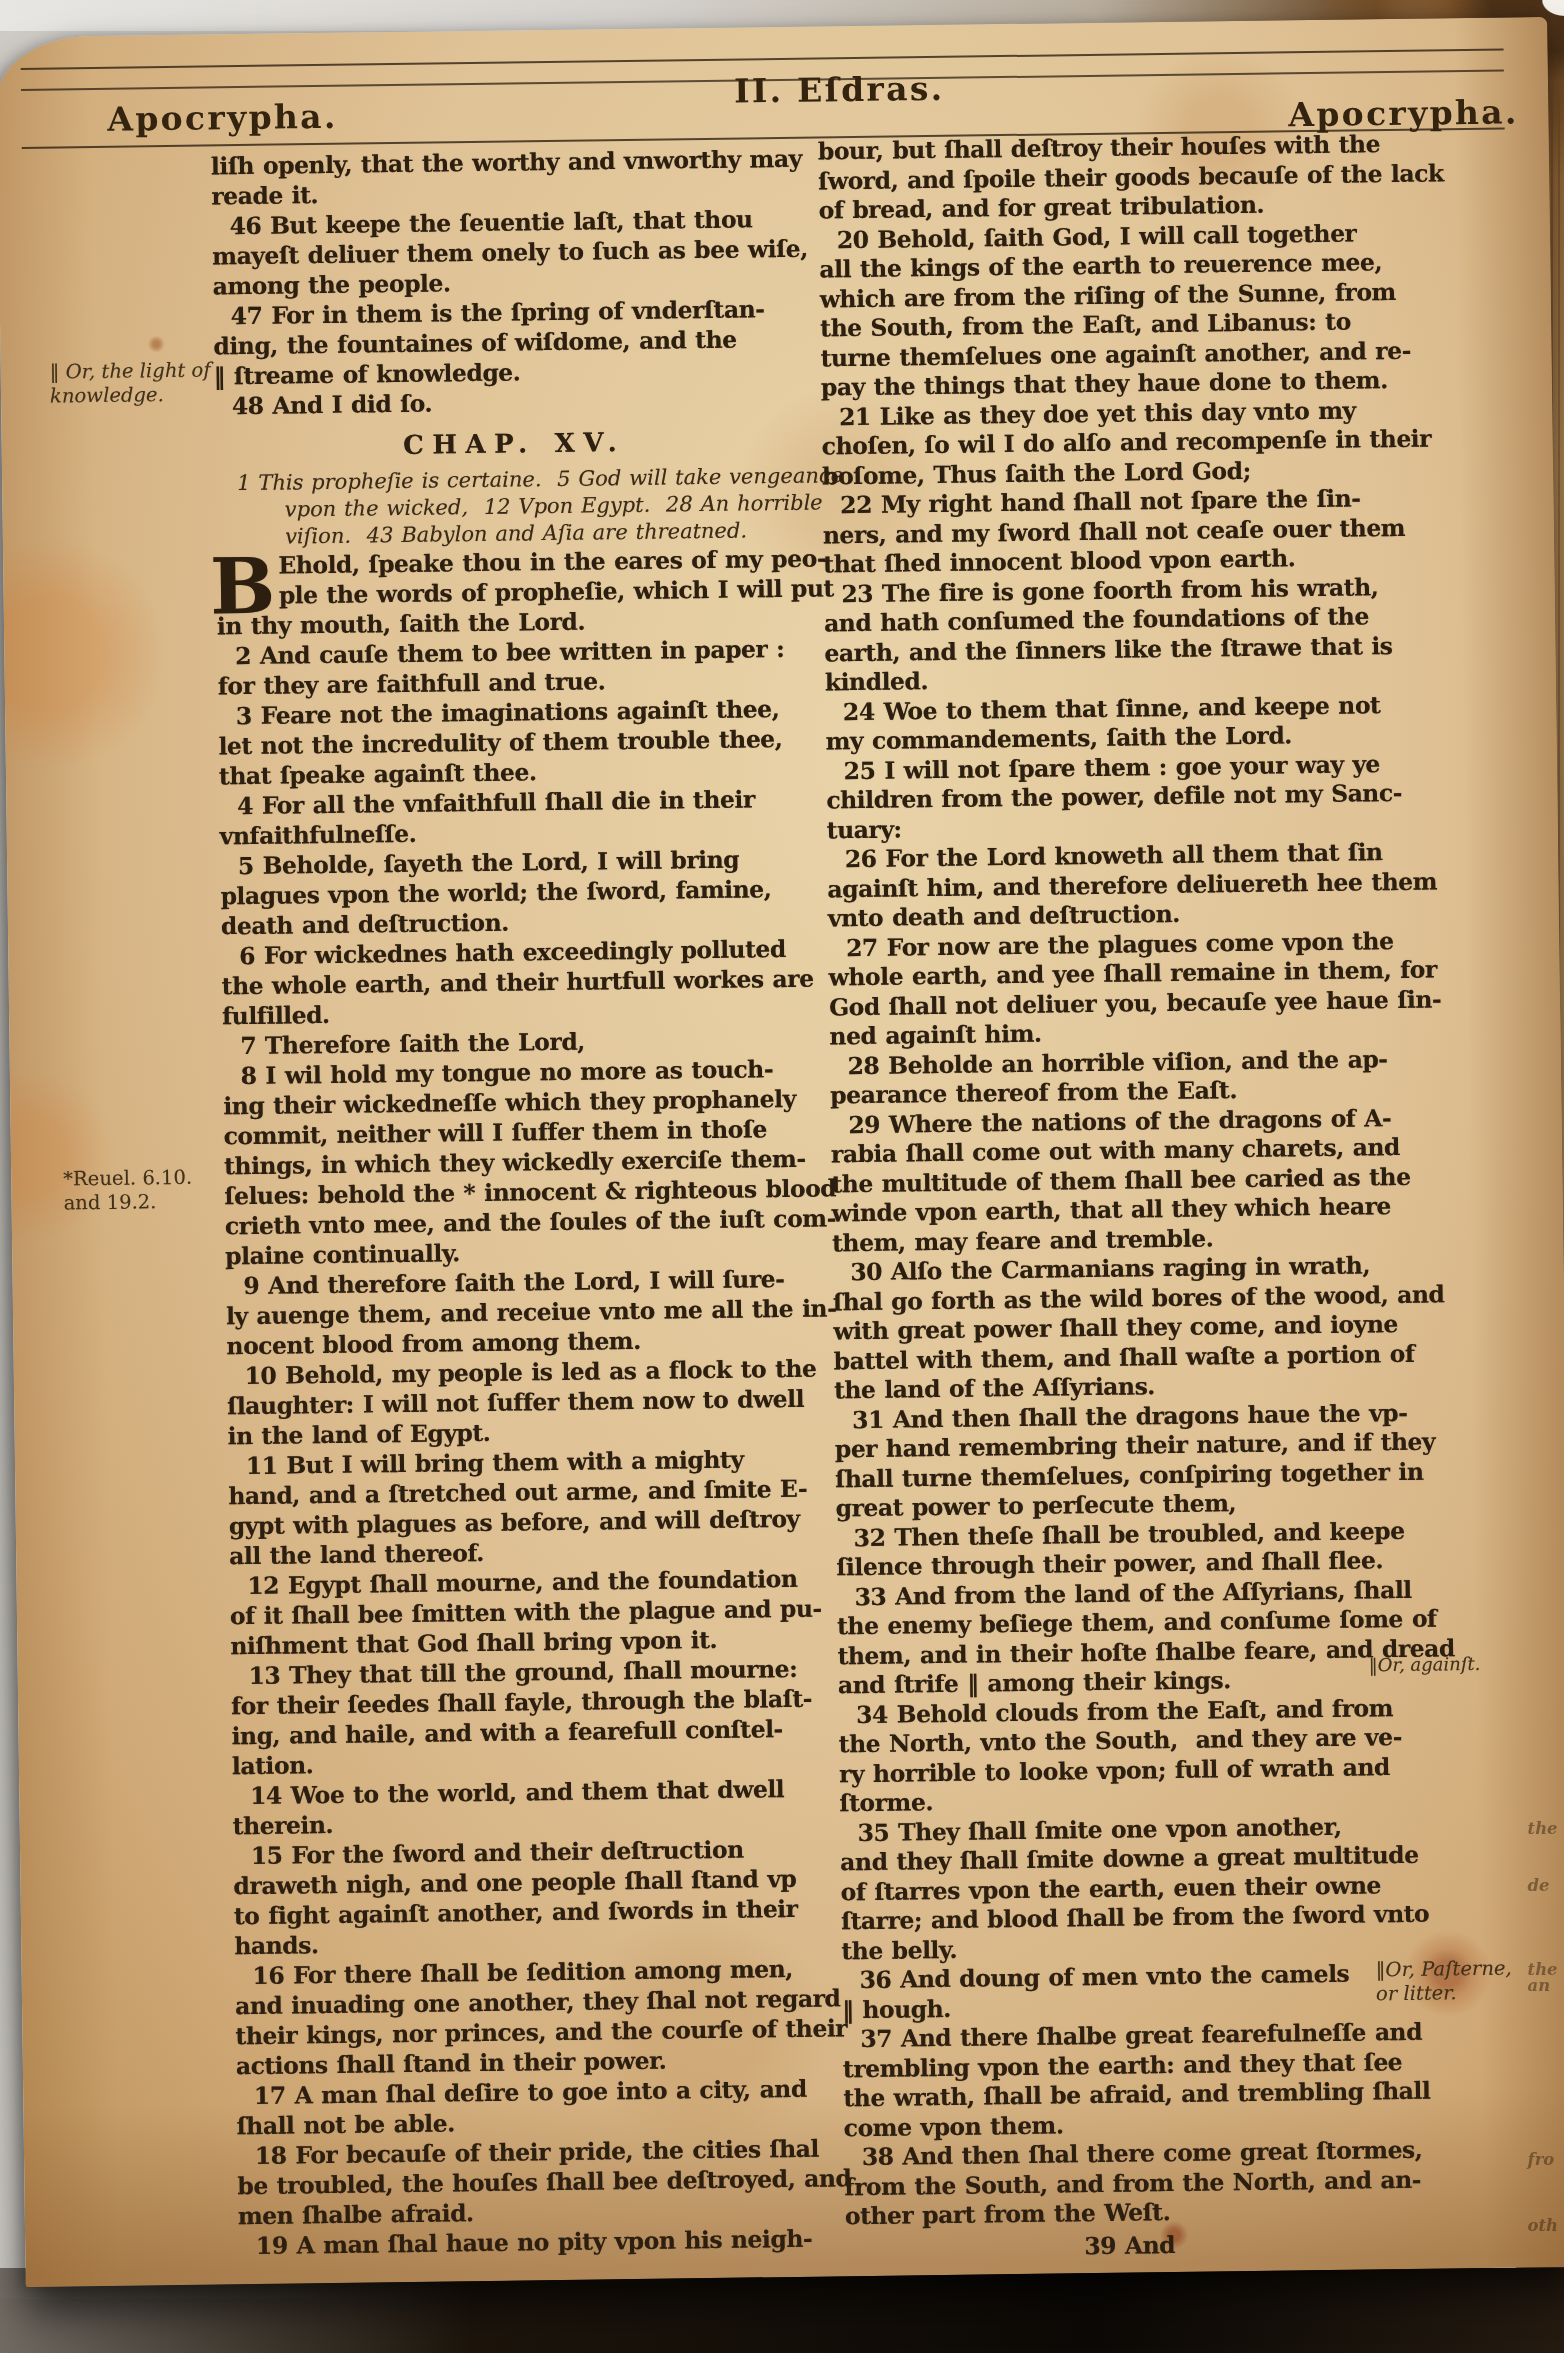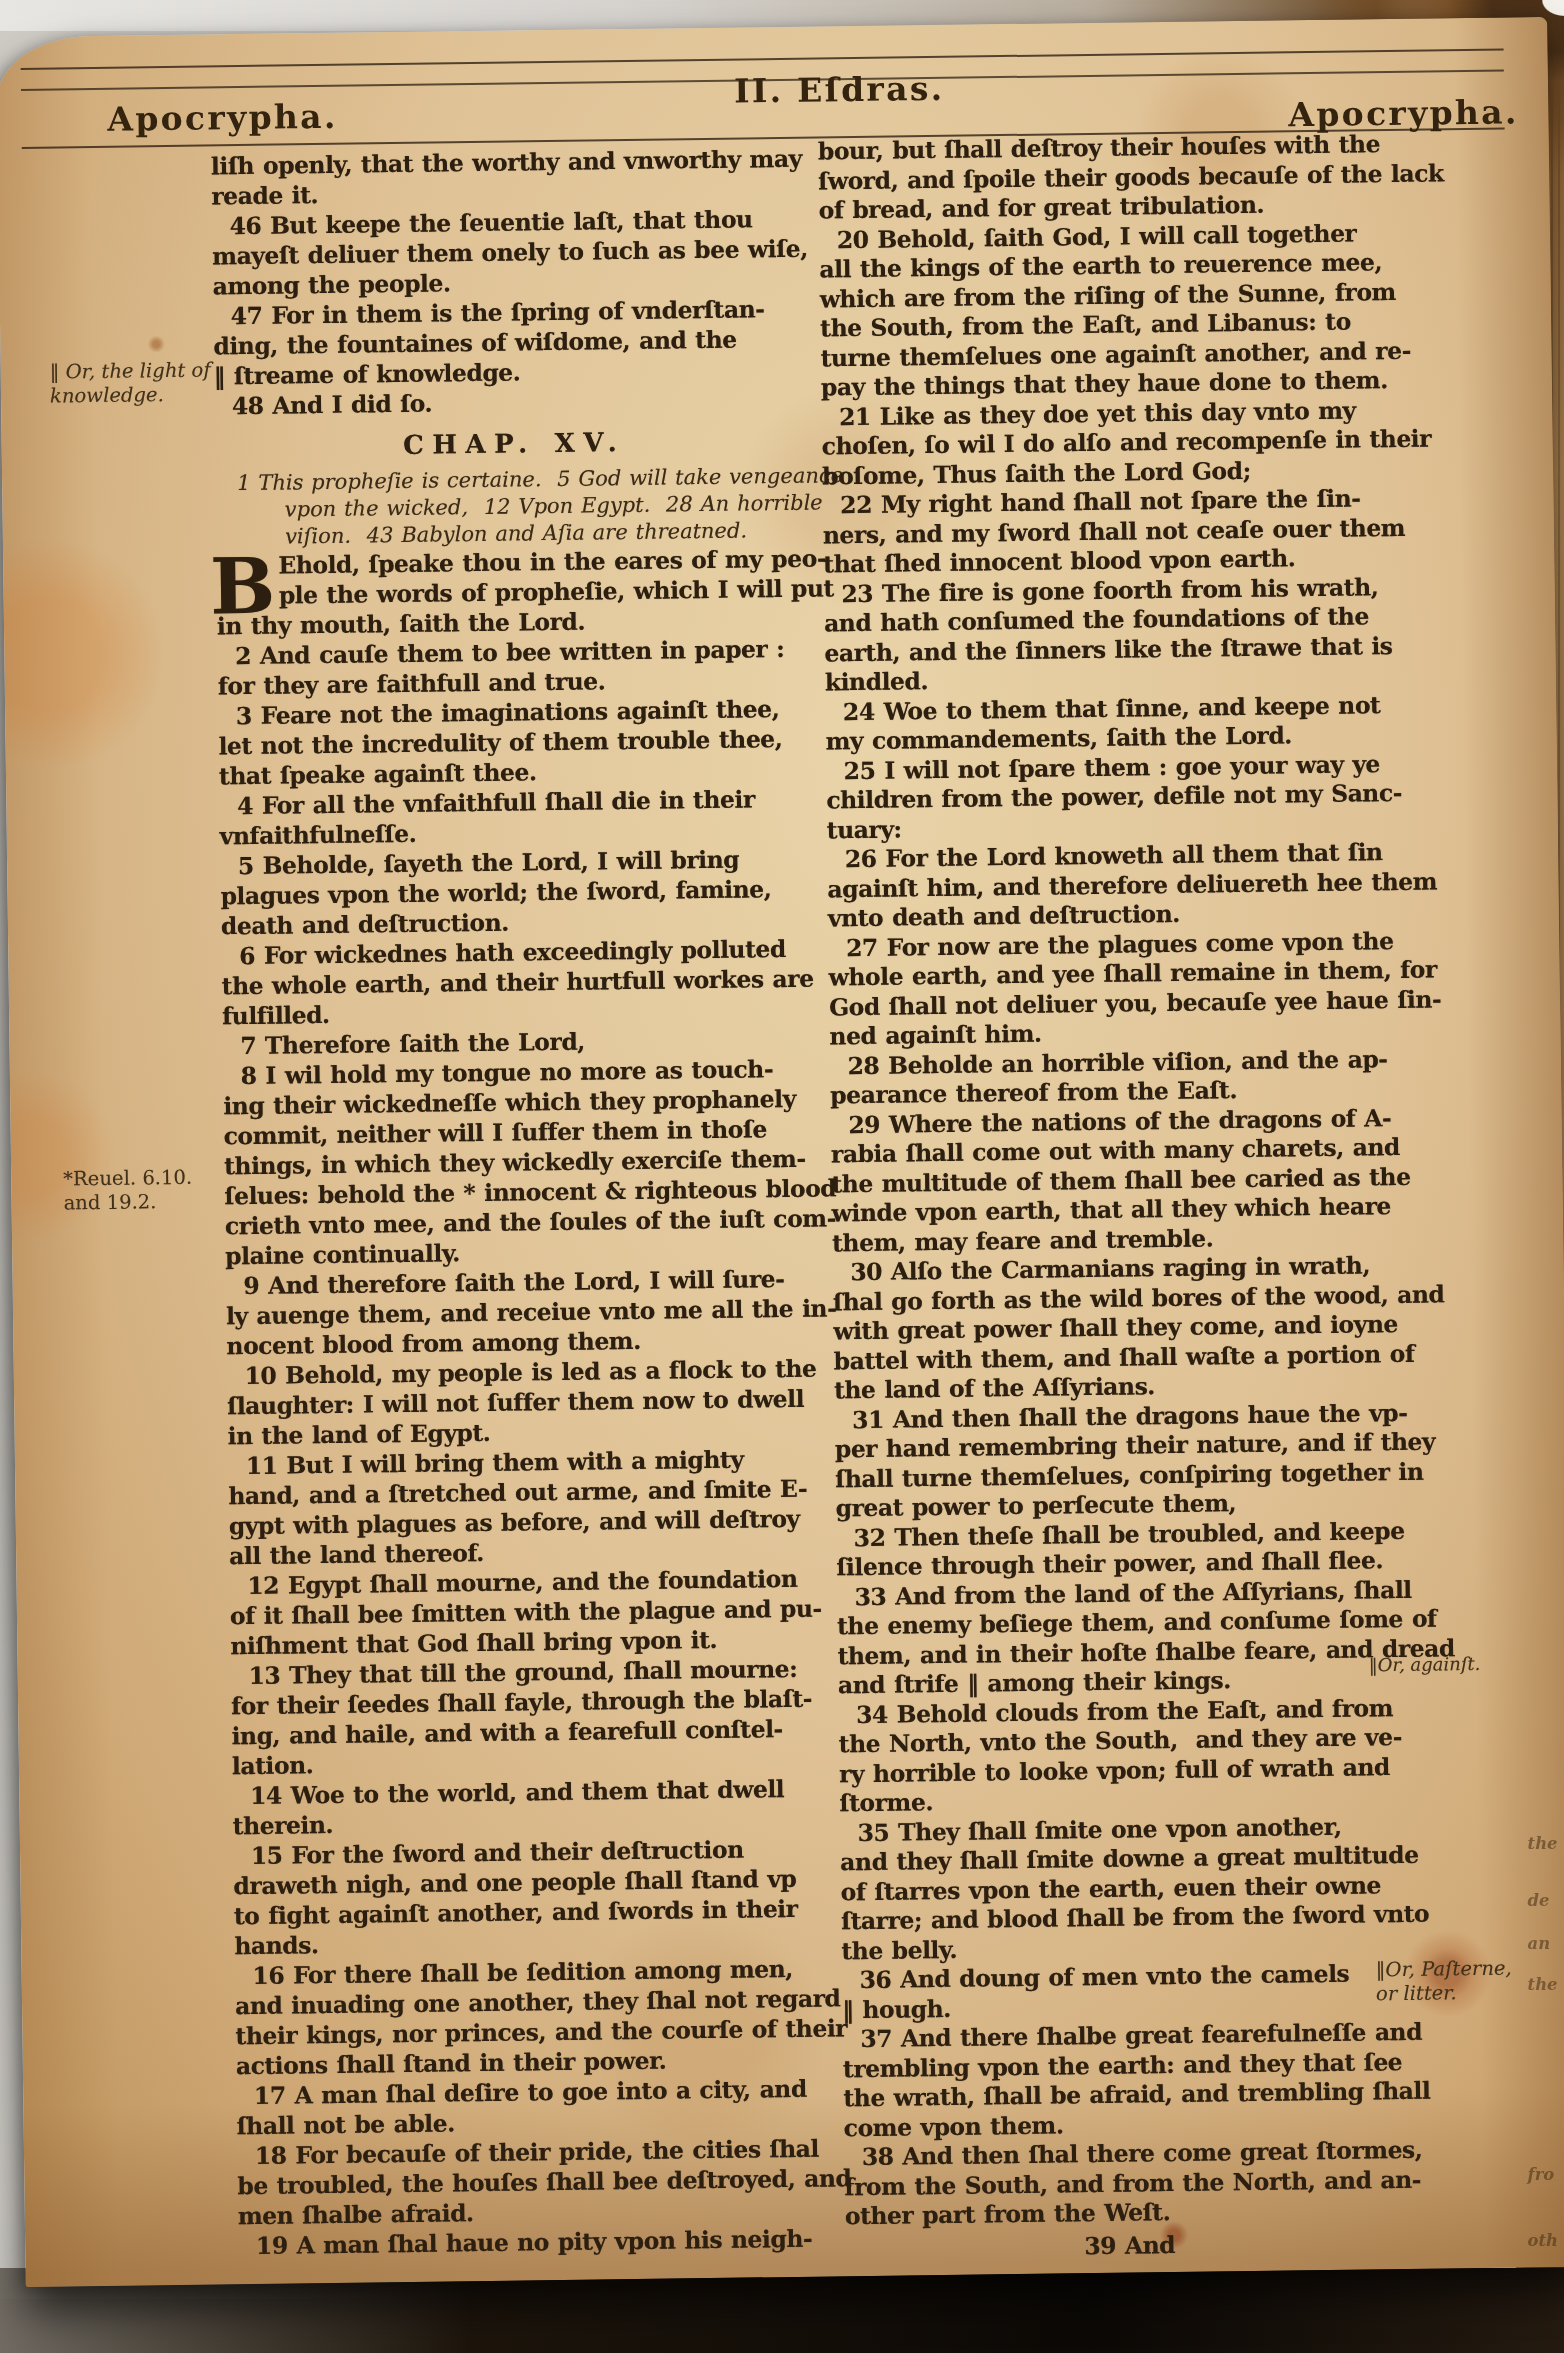--- a/index.html
+++ b/index.html
@@ -84,26 +84,26 @@
     color:#41301a;text-shadow:0 0 0.8px rgba(65,48,26,.35);
   }
   .margin-note .tline{line-height:24px;white-space:pre;}
   .note-l1{left:49px;top:324px;}
   .note-l2{left:52px;top:1131px;font-style:normal;}
   .note-r1{left:1351px;top:1634px;font-size:18px;}
   .note-r2{left:1354px;top:1939px;}
   
   .edge-marks{position:absolute;left:1526px;top:0;width:38px;height:1694px;
     font-style:italic;font-weight:700;font-size:16.4px;color:rgba(70,45,20,.55);
-    filter:blur(0.3px);margin-top:15px;}
+    filter:blur(0.3px);}
   .edge-marks .tline{position:absolute;left:1.6px;}
   .edge-marks .tline:nth-child(1){top:1819px;}
   .edge-marks .tline:nth-child(2){top:1876px;}
   .edge-marks .tline:nth-child(3){top:1960px;}
-  .edge-marks .tline:nth-child(4){top:1919px;}
+  .edge-marks .tline:nth-child(4){top:1976px;}
   .edge-marks .tline:nth-child(5){top:2150px;text-align:center;}
   .edge-marks .tline:nth-child(6){top:2216px;}
 </style>
 </head>
 <body>
 
 <div class="top-strip"></div>
 <div class="book-edge"></div>
 <div class="corner-dark"></div>
 <div class="bottom-surface"></div>

